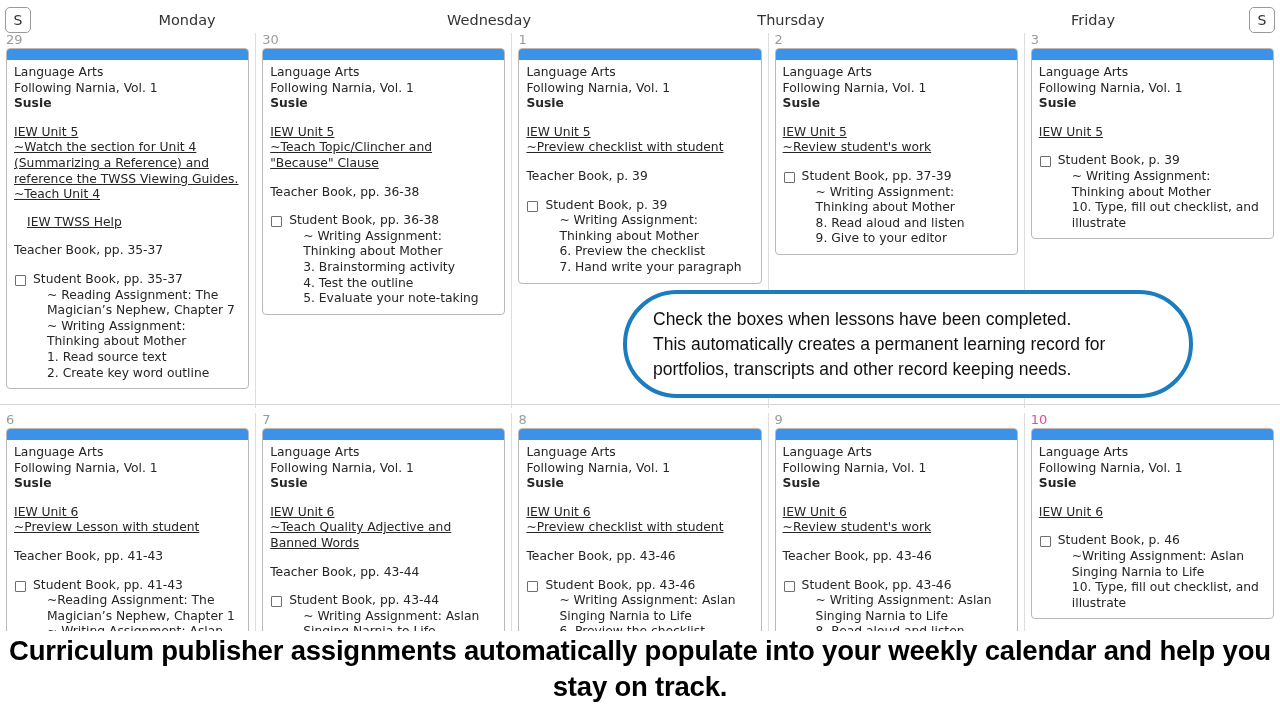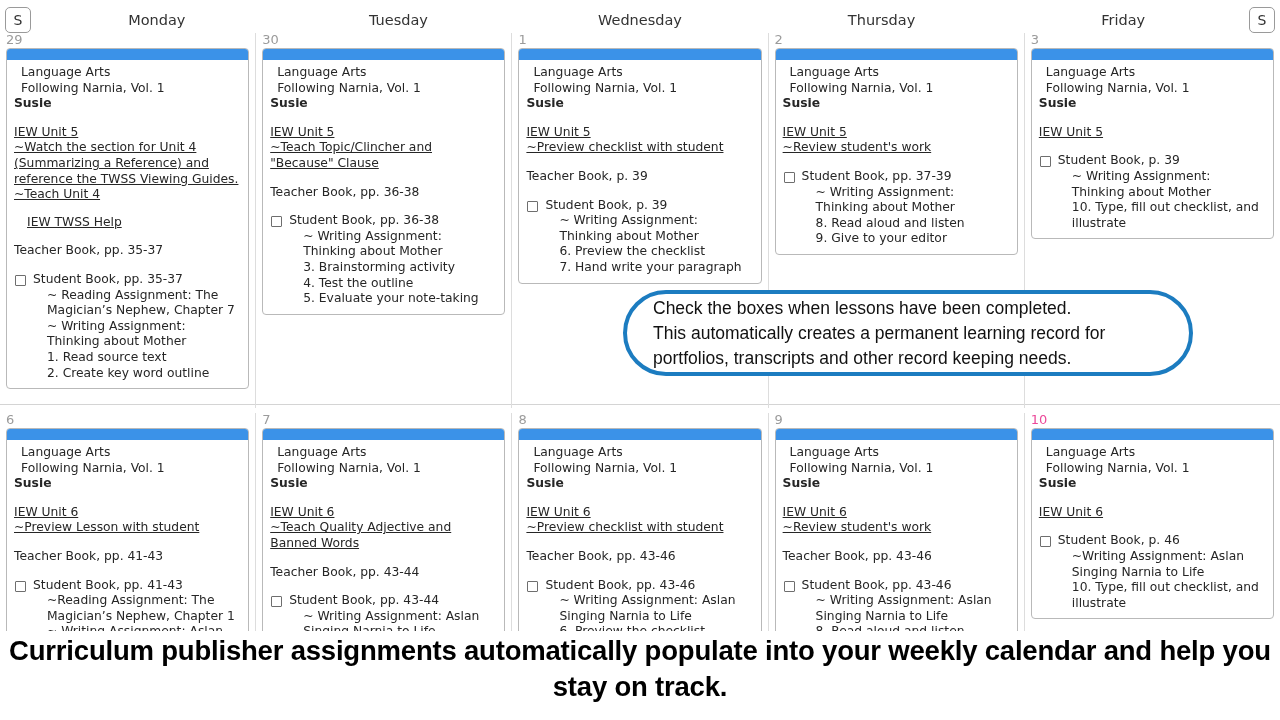--- a/index.html
+++ b/index.html
@@ -76,21 +76,21 @@
   .card-bar {
     height: 11px;
     background: #3b92e8;
   }
   .card-body {
     padding: 5px 7px 7px 7px;
     font-size: 12.3px;
     line-height: 15.6px;
     color: #262626;
   }
-  .subj { white-space: pre-line; margin-left: 7px; }
+  .subj { white-space: pre-line; }
   .student { font-weight: bold; }
   .blk { margin-top: 13px; text-decoration: underline; }
   .blk.tight { margin-top: 12px; }
   .teach-line { margin-top: 13px; }
 
   
   .chk-row { display: flex; align-items: flex-start; margin-top: 13px; }
   .chk {
     flex: 0 0 11px;
     width: 11px; height: 11px;
@@ -101,21 +101,21 @@
     cursor: pointer;
   }
   .chk-text { flex: 1 1 auto; }
   .chk-title { }
   .sub { padding-left: 14px; }
 
   
   .bubble {
     position: absolute;
     left: 623px; top: 290px;
-    width: 570px; height: 86px;
+    width: 570px; height: 108px;
     border: 4px solid #1c7cc0;
     border-radius: 54px;
     background: #ffffff;
     display: flex; align-items: center;
     z-index: 20;
   }
   .bubble-text {
     padding: 0 26px;
     font-family: "Liberation Sans", sans-serif;
     font-size: 17.5px;
@@ -143,21 +143,20 @@
   }
 </style>
 </head>
 <body>
 
 <div id="app">
 
   <div class="cal-header">
     <div class="wk-toggle">S</div>
     <div class="dayname">Monday</div>
-    <div class="dayname">Tuesday</div>
     <div class="dayname">Wednesday</div>
     <div class="dayname">Thursday</div>
     <div class="dayname">Friday</div>
     <div class="wk-toggle">S</div>
   </div>
 
   <div class="weekline wl1"></div>
 
   <div class="week week1" id="week-row-1">
       <div class="daycol">

